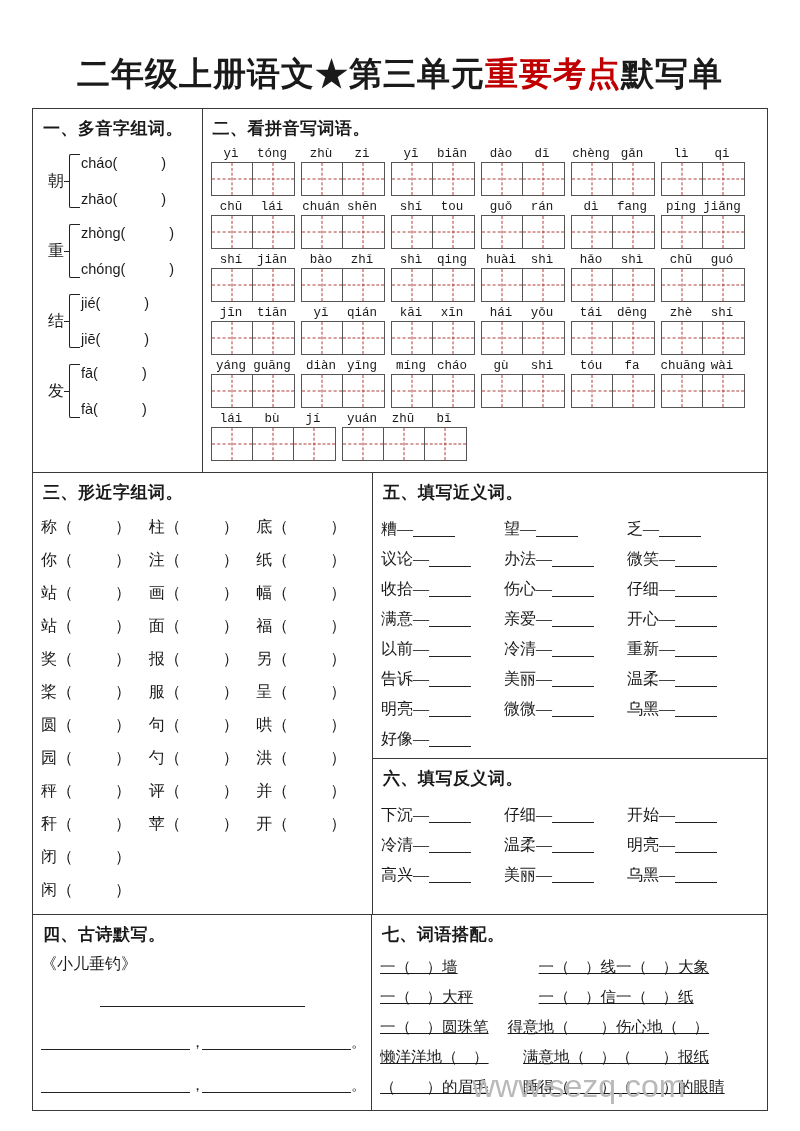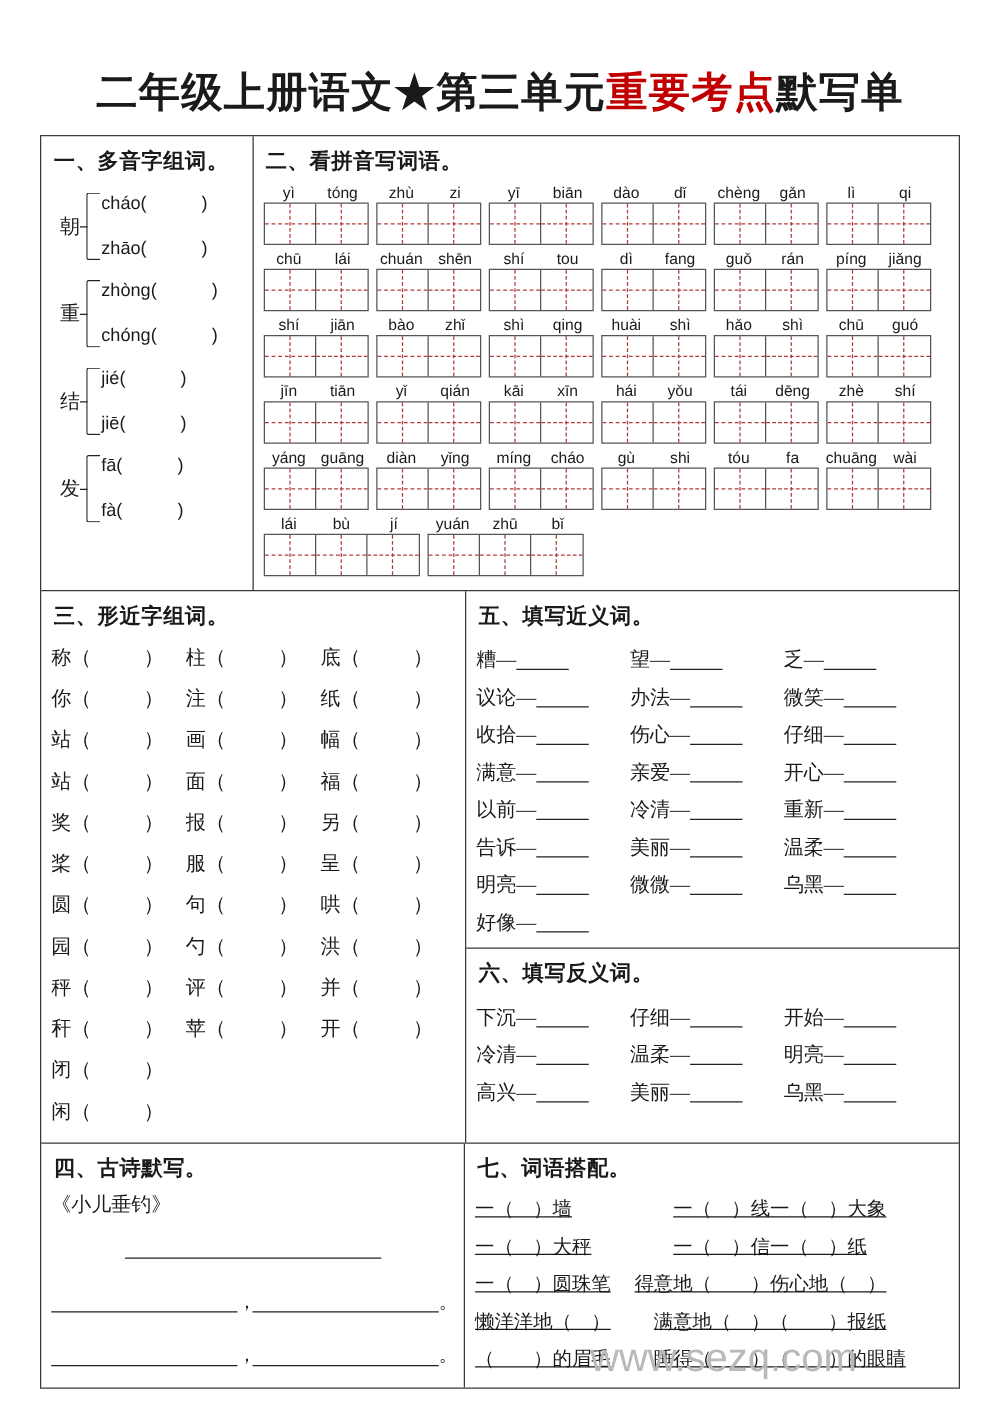--- a/index.html
+++ b/index.html
@@ -61,21 +61,21 @@
   }
   .poly .pys{display:flex;flex-direction:column;justify-content:space-between;height:56px;}
   .poly .py{font-size:14.5px;font-family:"Liberation Sans",sans-serif;white-space:nowrap;line-height:20px;}
   .poly .py .gap{display:inline-block;width:44px;}
 
   
   .pyrow{display:flex;margin-bottom:3px;}
   .pyrow.lastrow{justify-content:flex-start;}
   .pyitem{margin-right:6px;}
   .pyitem:last-child{margin-right:0;}
-  .pylabels{display:flex;font-family:Liberation Sans, sans-serif;font-size:12.5px;line-height:16px;justify-content:space-between;}
+  .pylabels{display:flex;font-family:Liberation Mono, monospace;font-size:12.5px;line-height:16px;}
   .pylabels span{width:41px;text-align:center;display:block;white-space:nowrap;}
   .grid{display:flex;border:1px solid #555;box-sizing:border-box;height:34px;}
   .gcell{
     width:41px;height:100%;box-sizing:border-box;
     border-right:1px solid #555;position:relative;
   }
   .gcell:last-child{border-right:none;}
   .gcell::before{
     content:"";position:absolute;left:50%;top:0;bottom:0;
     border-left:1px dashed #b03a3a;transform:translateX(-0.5px);
@@ -259,32 +259,32 @@
                   <span>shí</span>
                   <span>tou</span>
                 </div>
                 <div class="grid">
                   <div class="gcell"></div>
                   <div class="gcell"></div>
                 </div>
               </div>
               <div class="pyitem">
                 <div class="pylabels">
+                  <span>guǒ</span>
+                  <span>rán</span>
+                </div>
+                <div class="grid">
+                  <div class="gcell"></div>
+                  <div class="gcell"></div>
+                </div>
+              </div>
+              <div class="pyitem">
+                <div class="pylabels">
                   <span>dì</span>
                   <span>fang</span>
-                </div>
-                <div class="grid">
-                  <div class="gcell"></div>
-                  <div class="gcell"></div>
-                </div>
-              </div>
-              <div class="pyitem">
-                <div class="pylabels">
-                  <span>guǒ</span>
-                  <span>rán</span>
                 </div>
                 <div class="grid">
                   <div class="gcell"></div>
                   <div class="gcell"></div>
                 </div>
               </div>
               <div class="pyitem">
                 <div class="pylabels">
                   <span>píng</span>
                   <span>jiǎng</span>

